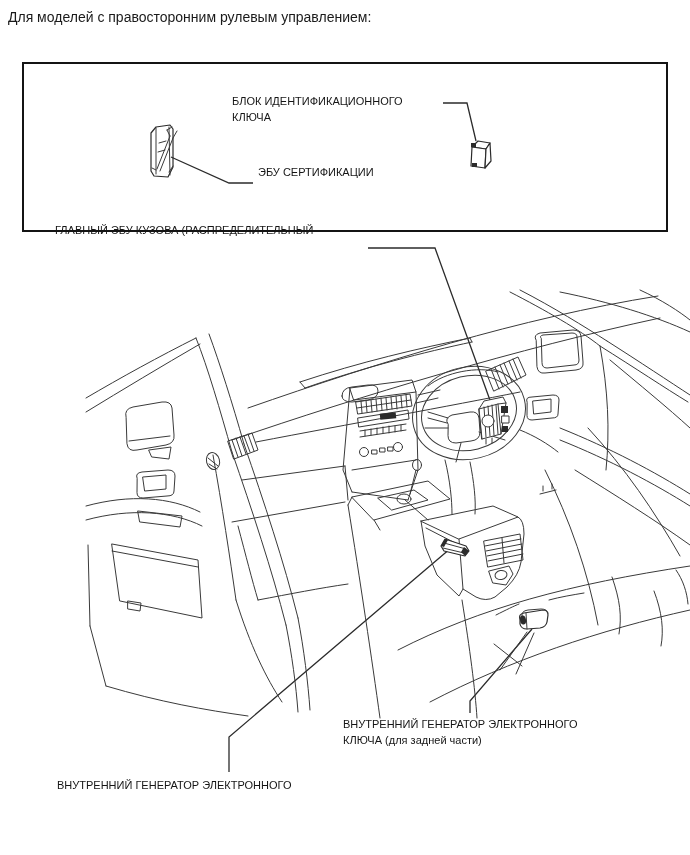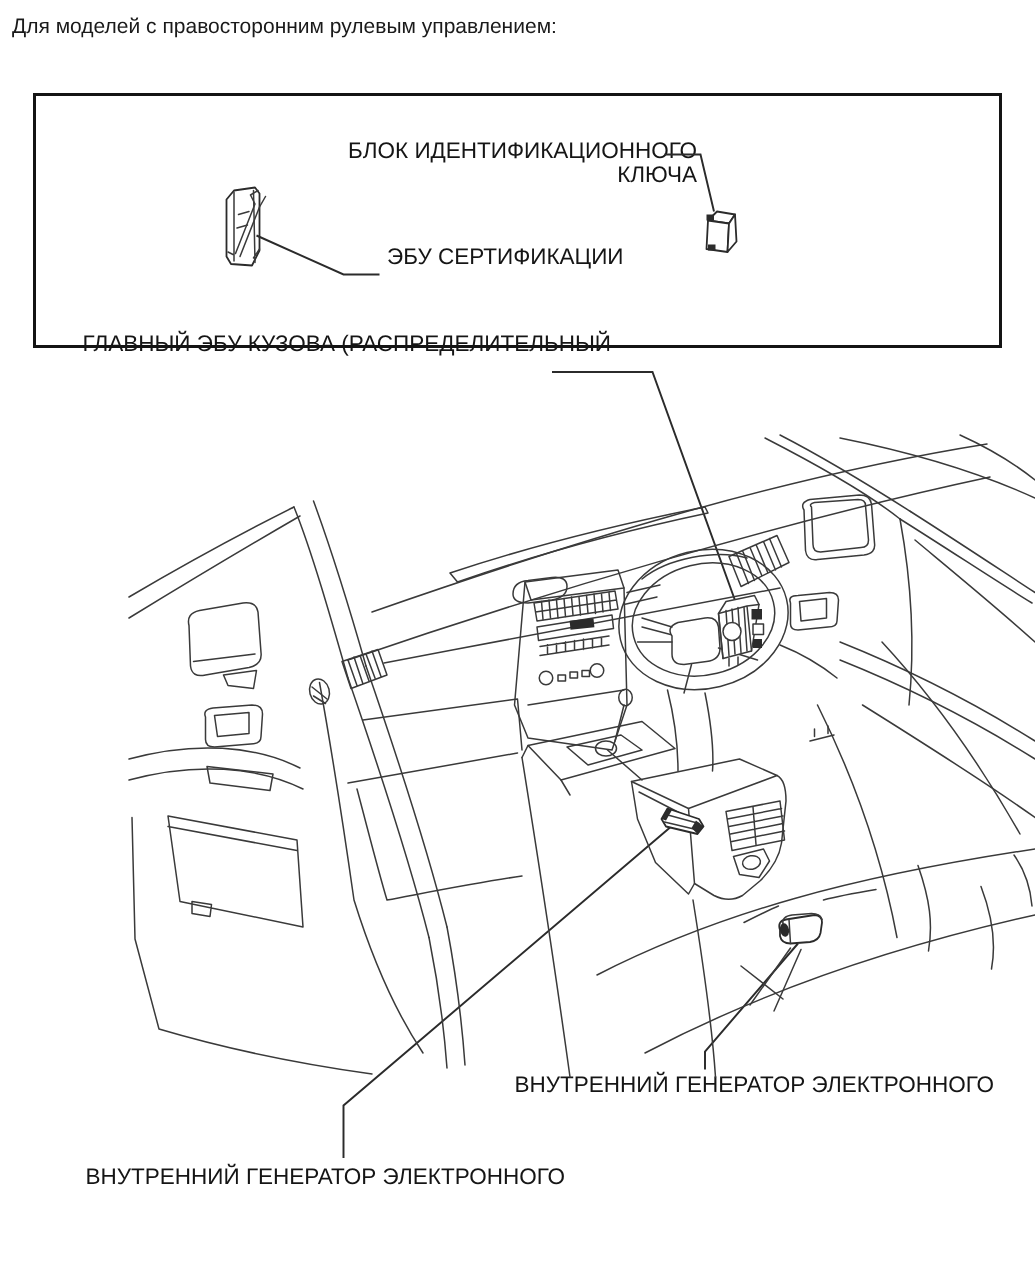--- a/index.html
+++ b/index.html
@@ -1,21 +1,21 @@
 <!DOCTYPE html>
 <html><head>
 <meta charset="utf-8">
 <style>
   html,body{margin:0;padding:0;background:#fff;}
   .page{position:relative;width:690px;height:855px;background:#fff;overflow:hidden;
-        font-family:"Liberation Sans",sans-serif;color:#111;text-align:right;}
+        font-family:"Liberation Sans",sans-serif;color:#111;}
   .title{position:absolute;left:8px;top:8px;font-size:14px;line-height:18px;color:#1a1a1a;}
   .legend-box{position:absolute;left:22px;top:62px;width:642px;height:166px;
               border:2px solid #141414;background:#fff;}
-  .callout{position:absolute;font-size:15px;line-height:16px;color:#151515;white-space:nowrap;}
+  .callout{position:absolute;font-size:11px;line-height:16px;color:#151515;white-space:nowrap;}
   .callout div{white-space:nowrap;}
   svg{position:absolute;left:0;top:0;}
   .art{stroke:#3a3a3a;stroke-width:1;fill:none;stroke-linecap:round;stroke-linejoin:round;}
   .leader{stroke:#2b2b2b;stroke-width:1.3;fill:none;stroke-linecap:butt;}
   .comp{stroke:#2b2b2b;stroke-width:1.2;fill:#fff;stroke-linejoin:round;}
   .dark{fill:#2b2b2b;stroke:none;}
 </style>
 </head>
 <body>
 
@@ -33,20 +33,21 @@
   <div class="callout" style="left:258px;top:164px;">
     <div>ЭБУ СЕРТИФИКАЦИИ</div>
   </div>
 
   <div class="callout" style="left:55px;top:222px;">
     <div>ГЛАВНЫЙ ЭБУ КУЗОВА (РАСПРЕДЕЛИТЕЛЬНЫЙ</div>
   </div>
 
   <div class="callout" style="left:343px;top:716px;">
     <div>ВНУТРЕННИЙ ГЕНЕРАТОР ЭЛЕКТРОННОГО</div>
+    <div>КЛЮЧА (для задней части)</div>
   </div>
 
   <div class="callout" style="left:57px;top:777px;">
     <div>ВНУТРЕННИЙ ГЕНЕРАТОР ЭЛЕКТРОННОГО</div>
   </div>
 
   <svg width="690" height="855" viewBox="0 0 690 855">
 
     <g>
       <path class="comp" d="M151,133 L156,127 L170,125 L173,129 L173,167 L168,177 L154,176 L151,171 Z"></path>

